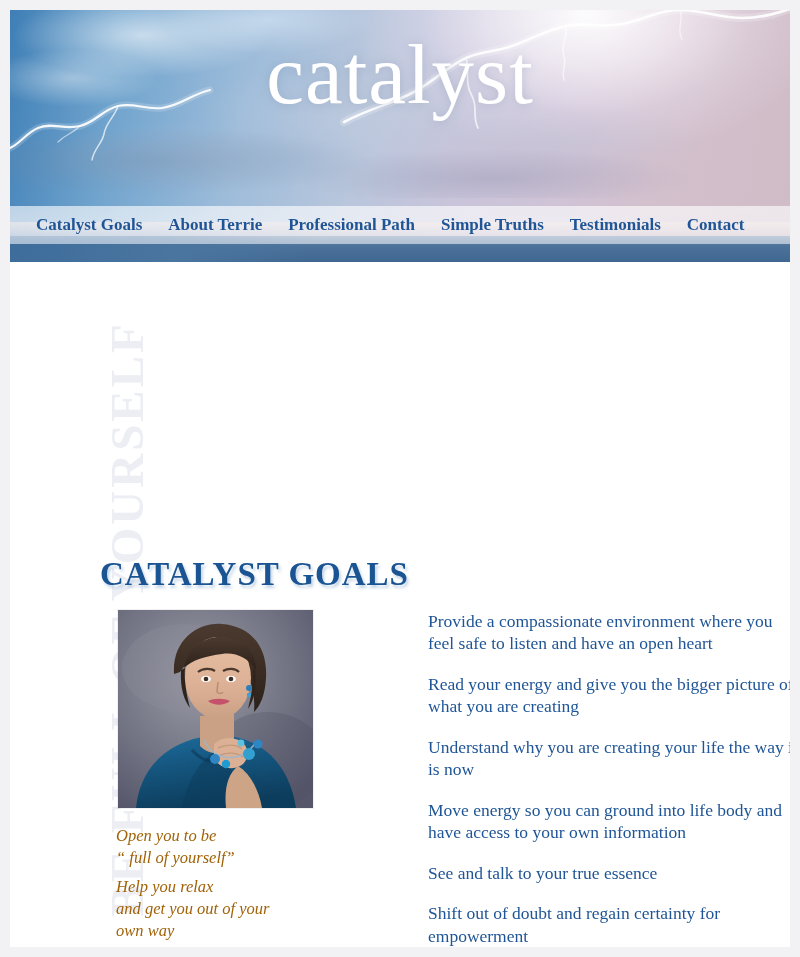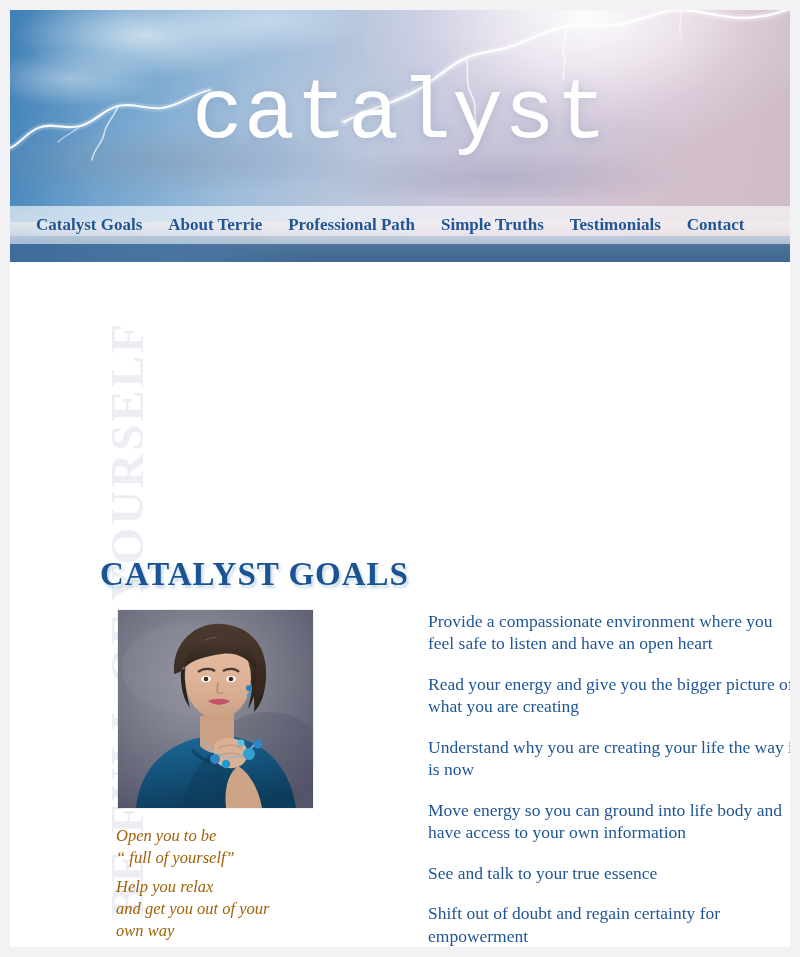--- a/index.html
+++ b/index.html
@@ -126,27 +126,26 @@
 
   
   .logo-wrap {
     position: absolute;
     left: 0; right: 0; top: 24px;
     text-align: center;
     pointer-events: none;
   }
   .logo-word {
     display: block;
-    font-family: Liberation Mono, monospace;
+    font-family: Liberation Serif, serif;
     font-size: 85px;
     line-height: 0.95;
     color: #ffffff;
     letter-spacing: 1px;
     text-shadow: 0 1px 10px rgba(120,140,170,0.35);
-    margin-top: 41px;
   }
   .logo-name {
     display: block;
     margin-top: 14px;
     font-family: "Liberation Serif", "DejaVu Serif", serif;
     font-size: 31px;
     line-height: 1;
     color: #ffffff;
     letter-spacing: 3.5px;
     text-shadow: 0 1px 7px rgba(120,140,170,0.40);

